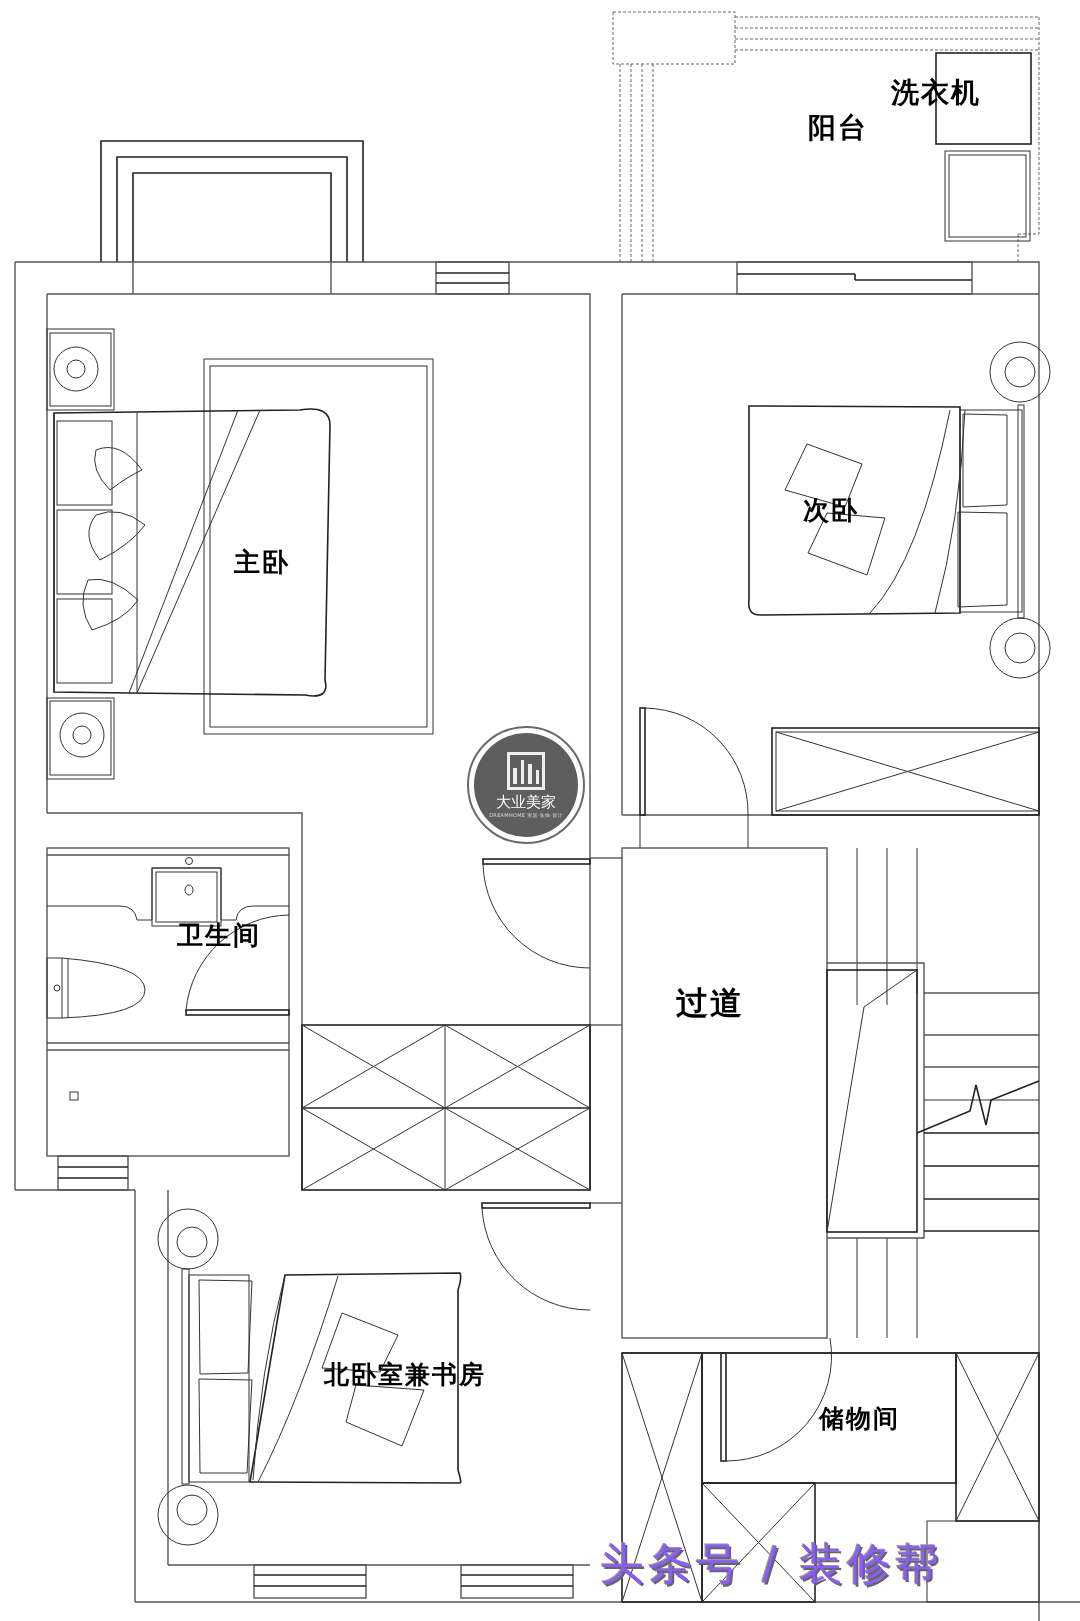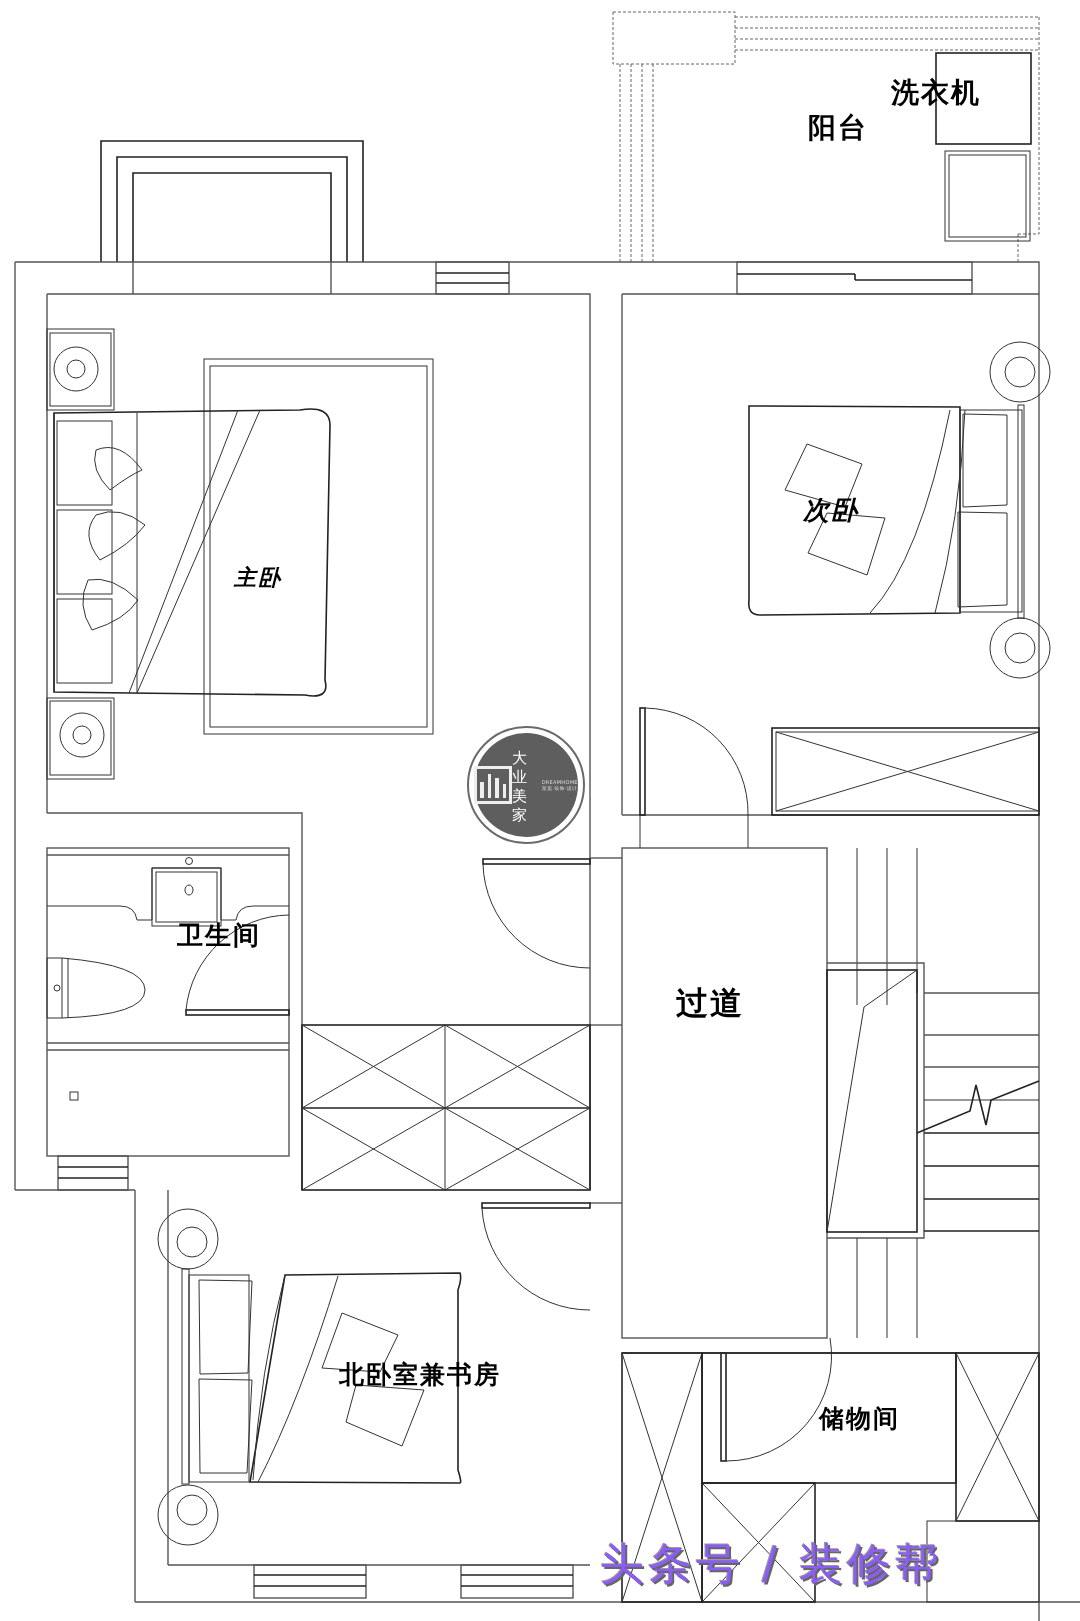--- a/index.html
+++ b/index.html
@@ -4,21 +4,21 @@
 <style>
   html,body{margin:0;padding:0;background:#fff;}
   body{width:1080px;height:1621px;overflow:hidden;position:relative;font-family:"DejaVu Sans",sans-serif;}
   #plan{position:absolute;left:0;top:0;width:1080px;height:1621px;}
   .w{stroke:#555;stroke-width:1.4;fill:none;}
   .t{stroke:#222;stroke-width:1.6;fill:none;}
   .th{stroke:#333;stroke-width:1;fill:none;}
   .d{stroke:#666;stroke-width:1;fill:none;stroke-dasharray:3 2;}
   .lbl{position:absolute;font-family:"DejaVu Serif",serif;font-weight:bold;color:#000000;font-size:28px;letter-spacing:2px;white-space:nowrap;}
   .logo{position:absolute;left:467px;top:726px;width:114px;height:114px;border-radius:50%;border:2px solid #6a6a6a;background:#fff;display:flex;align-items:center;justify-content:center;}
-  .logo-inner{width:104px;height:104px;border-radius:50%;background:#5e5e5e;display:flex;align-items:center;justify-content:center;color:#fff;}
+  .logo-inner{width:104px;height:104px;border-radius:50%;background:#5e5e5e;display:flex;flex-direction:column;align-items:center;justify-content:center;color:#fff;}
   .logo-mark{width:38px;height:38px;border:3px solid #eee;box-sizing:border-box;display:flex;align-items:flex-end;justify-content:center;gap:4px;padding:3px;}
   .logo-mark span{display:block;width:4px;background:#eee;}
   .logo-name{font-family:"DejaVu Sans",sans-serif;font-size:15px;margin-top:3px;}
   .logo-sub{font-size:5px;letter-spacing:0.3px;color:#ddd;}
   .wm{position:absolute;left:600px;top:1535px;font-family:"DejaVu Sans",sans-serif;font-size:44px;color:#8b5cf6;letter-spacing:4px;
       text-shadow:2px 2px 0 #666,-1px -1px 0 #999;white-space:nowrap;}
 </style>
 </head>
 <body>
 
@@ -232,25 +232,25 @@
     <line class="th" x1="815" y1="1483" x2="702" y2="1602"></line>
     <rect class="t" x="956" y="1353" width="83" height="168"></rect>
     <line class="th" x1="956" y1="1353" x2="1039" y2="1521"></line>
     <line class="th" x1="1039" y1="1353" x2="956" y2="1521"></line>
     <rect class="th" x="927" y="1521" width="112" height="81"></rect>
   </g>
 </svg>
 
 <div class="lbl" style="left:891px;top:74px;">洗衣机</div>
 <div class="lbl" style="left:808px;top:109px;">阳台</div>
-<div class="lbl" style="left:234px;top:563px;font-size:22px;font-style:italic;">主卧</div>
-<div class="lbl" style="left:803px;top:493px;font-size:26px;font-style:italic;">次卧</div>
+<div class="lbl" style="left:234px;top:545px;font-size:26px;">主卧</div>
+<div class="lbl" style="left:803px;top:493px;font-size:26px;">次卧</div>
 <div class="lbl" style="left:177px;top:918px;font-size:26px;">卫生间</div>
 <div class="lbl" style="left:676px;top:982px;font-size:32px;">过道</div>
-<div class="lbl" style="left:339px;top:1358px;font-size:25px;">北卧室兼书房</div>
+<div class="lbl" style="left:324px;top:1358px;font-size:25px;">北卧室兼书房</div>
 <div class="lbl" style="left:819px;top:1402px;font-size:25px;">储物间</div>
 
 <div class="logo">
   <div class="logo-inner">
     <div class="logo-mark">
       <span style="height:16px"></span>
         <span style="height:24px"></span>
         <span style="height:20px"></span>
         <span style="height:14px"></span>
     </div>

